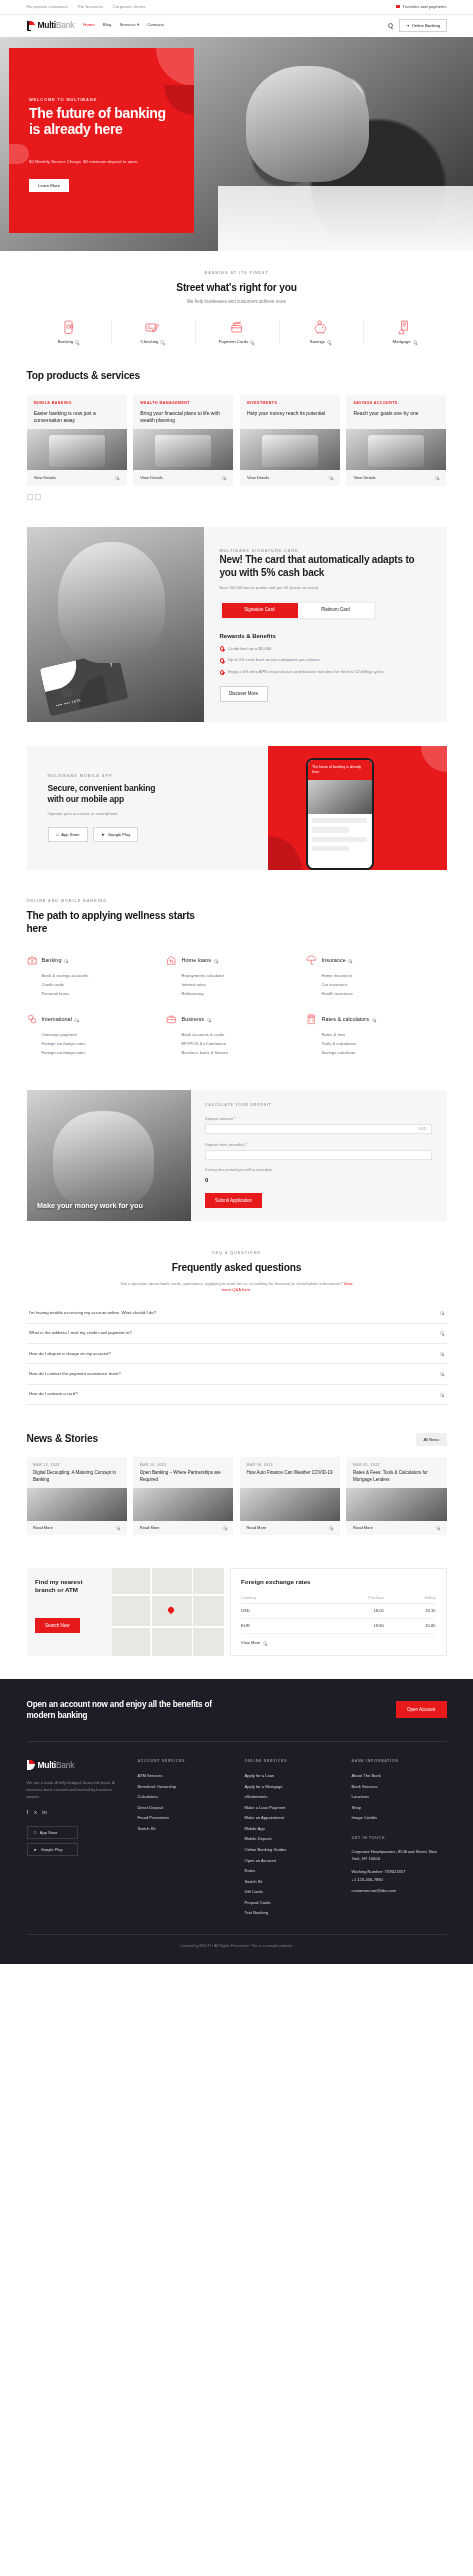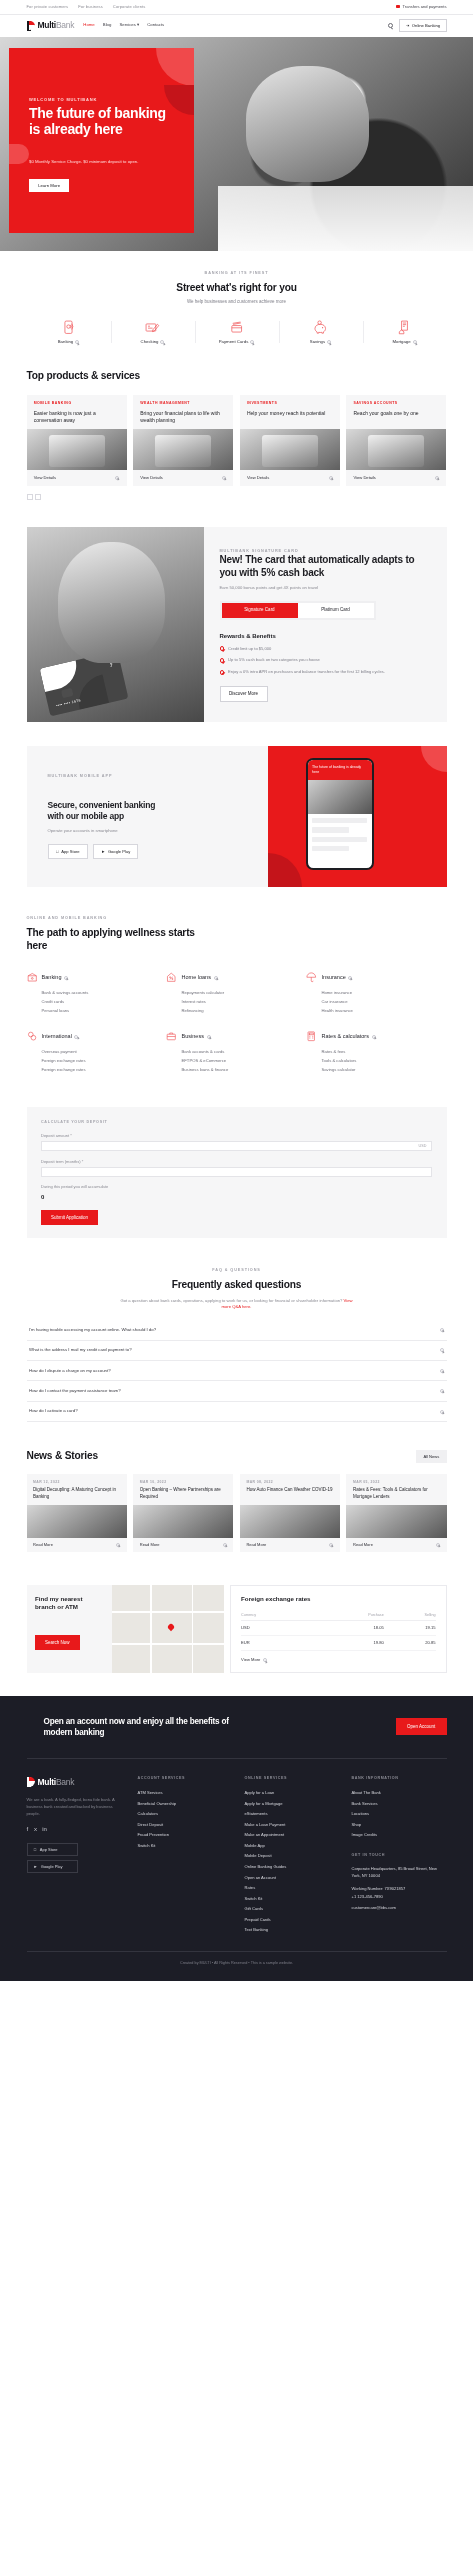--- a/index.html
+++ b/index.html
@@ -140,21 +140,21 @@
     position:relative;}
   .rb .ck:after{content:"";position:absolute;left:1px;top:1.4px;width:2px;height:1.1px;
     border-left:0.6px solid #e8191b;border-bottom:0.6px solid #e8191b;transform:rotate(-45deg);}
   .rb span{font-size:4.1px;color:#7e7e88;line-height:1.6;}
   .ghost-btn{margin-top:10px;border:0.7px solid #d2d2d8;background:#fff;font-size:4.5px;
     padding:4.6px 8.5px;cursor:pointer;color:#17171c;}
 
   
   .app{display:flex;background:#f6f6f7;position:relative;overflow:hidden;}
   .app-left{flex:1;padding:28px 13px 28px 21px;}
-  .app-h{font-size:8.5px;font-weight:700;line-height:1.3;letter-spacing:-0.2px;margin-top:20px;width:118px;}
+  .app-h{font-size:8.5px;font-weight:700;line-height:1.3;letter-spacing:-0.2px;margin-top:3px;width:118px;}
   .app-p{font-size:4.2px;color:#8a8a92;margin-top:6px;}
   .stores{display:flex;gap:5.3px;margin-top:10.5px;}
   .store{border:0.7px solid #d6d6dc;background:#fff;padding:3.3px 7.2px;display:flex;align-items:center;
     gap:2.6px;font-size:4.1px;cursor:pointer;}
   .app-right{width:179px;flex:0 0 179px;background:#e8191b;position:relative;}
   .app-right .c1{position:absolute;left:0;bottom:0;width:34px;height:34px;background:#c4141a;
     border-radius:0 34px 0 0;}
   .app-right .c2{position:absolute;right:0;top:0;width:26px;height:26px;background:#f0494b;
     border-radius:0 0 0 26px;}
   .phone{position:absolute;left:38px;top:12px;width:68px;height:112px;background:#fff;
@@ -229,21 +229,21 @@
   .fx-tbl{width:100%;border-collapse:collapse;margin-top:6px;}
   .fx-tbl th{font-size:3.7px;color:#a4a4ac;font-weight:400;text-align:left;padding:2.6px 0;
     border-bottom:0.7px solid #eeeef1;}
   .fx-tbl th.r,.fx-tbl td.r{text-align:right;}
   .fx-tbl td{font-size:4.1px;color:#35353d;padding:4px 0;border-bottom:0.7px solid #f3f3f5;}
   .fx-more{font-size:4.1px;color:#35353d;margin-top:6px;display:flex;align-items:center;gap:2.6px;}
 
   
   .cta{background:#1c1d26;padding:20px 0;}
   .cta .inner{display:flex;align-items:center;}
-  .cta h3{color:#fff;font-size:8.2px;font-weight:700;line-height:1.35;letter-spacing:-0.2px;width:197px;margin-left:17px;}
+  .cta h3{color:#fff;font-size:8.2px;font-weight:700;line-height:1.35;letter-spacing:-0.2px;width:197px;}
   .cta button{margin-left:auto;background:#e8191b;color:#fff;border:0;font-size:4.5px;
     padding:6px 11.2px;cursor:pointer;}
   .foot{background:#1c1d26;padding:0 0 14.5px;}
   .foot .rule{height:0.7px;background:#33343e;margin-bottom:17px;}
   .foot-grid{display:flex;gap:12px;}
   .fbrand{width:99px;flex:0 0 99px;}
   .fbrand .logo-txt .rt{color:#9a9aa2;}
   .fbrand .logo-txt .lt{color:#fff;}
   .fbrand p{font-size:4.1px;color:#85868f;line-height:1.75;margin-top:8px;}
   .fsocial{display:flex;gap:5.3px;margin-top:8px;color:#c6c7cf;font-size:6px;}
@@ -654,20 +654,23 @@
             <a>Savings calculator</a>
           </div>
         </div>
       </div>
     </div>
   </div>
 
   <div class="sec" style="padding-top:5.3px">
     <div class="inner">
       <div class="calc">
+        <div class="calc-left">
+          <div class="calc-cap">Make your money work for you</div>
+        </div>
         <div class="calc-right">
           <div class="calc-eyebrow">CALCULATE YOUR DEPOSIT</div>
           <div class="fld">
             <label>Deposit amount *</label>
             <div class="inp">
               <span></span>
               <span class="unit">USD</span>
             </div>
           </div>
           <div class="fld">

